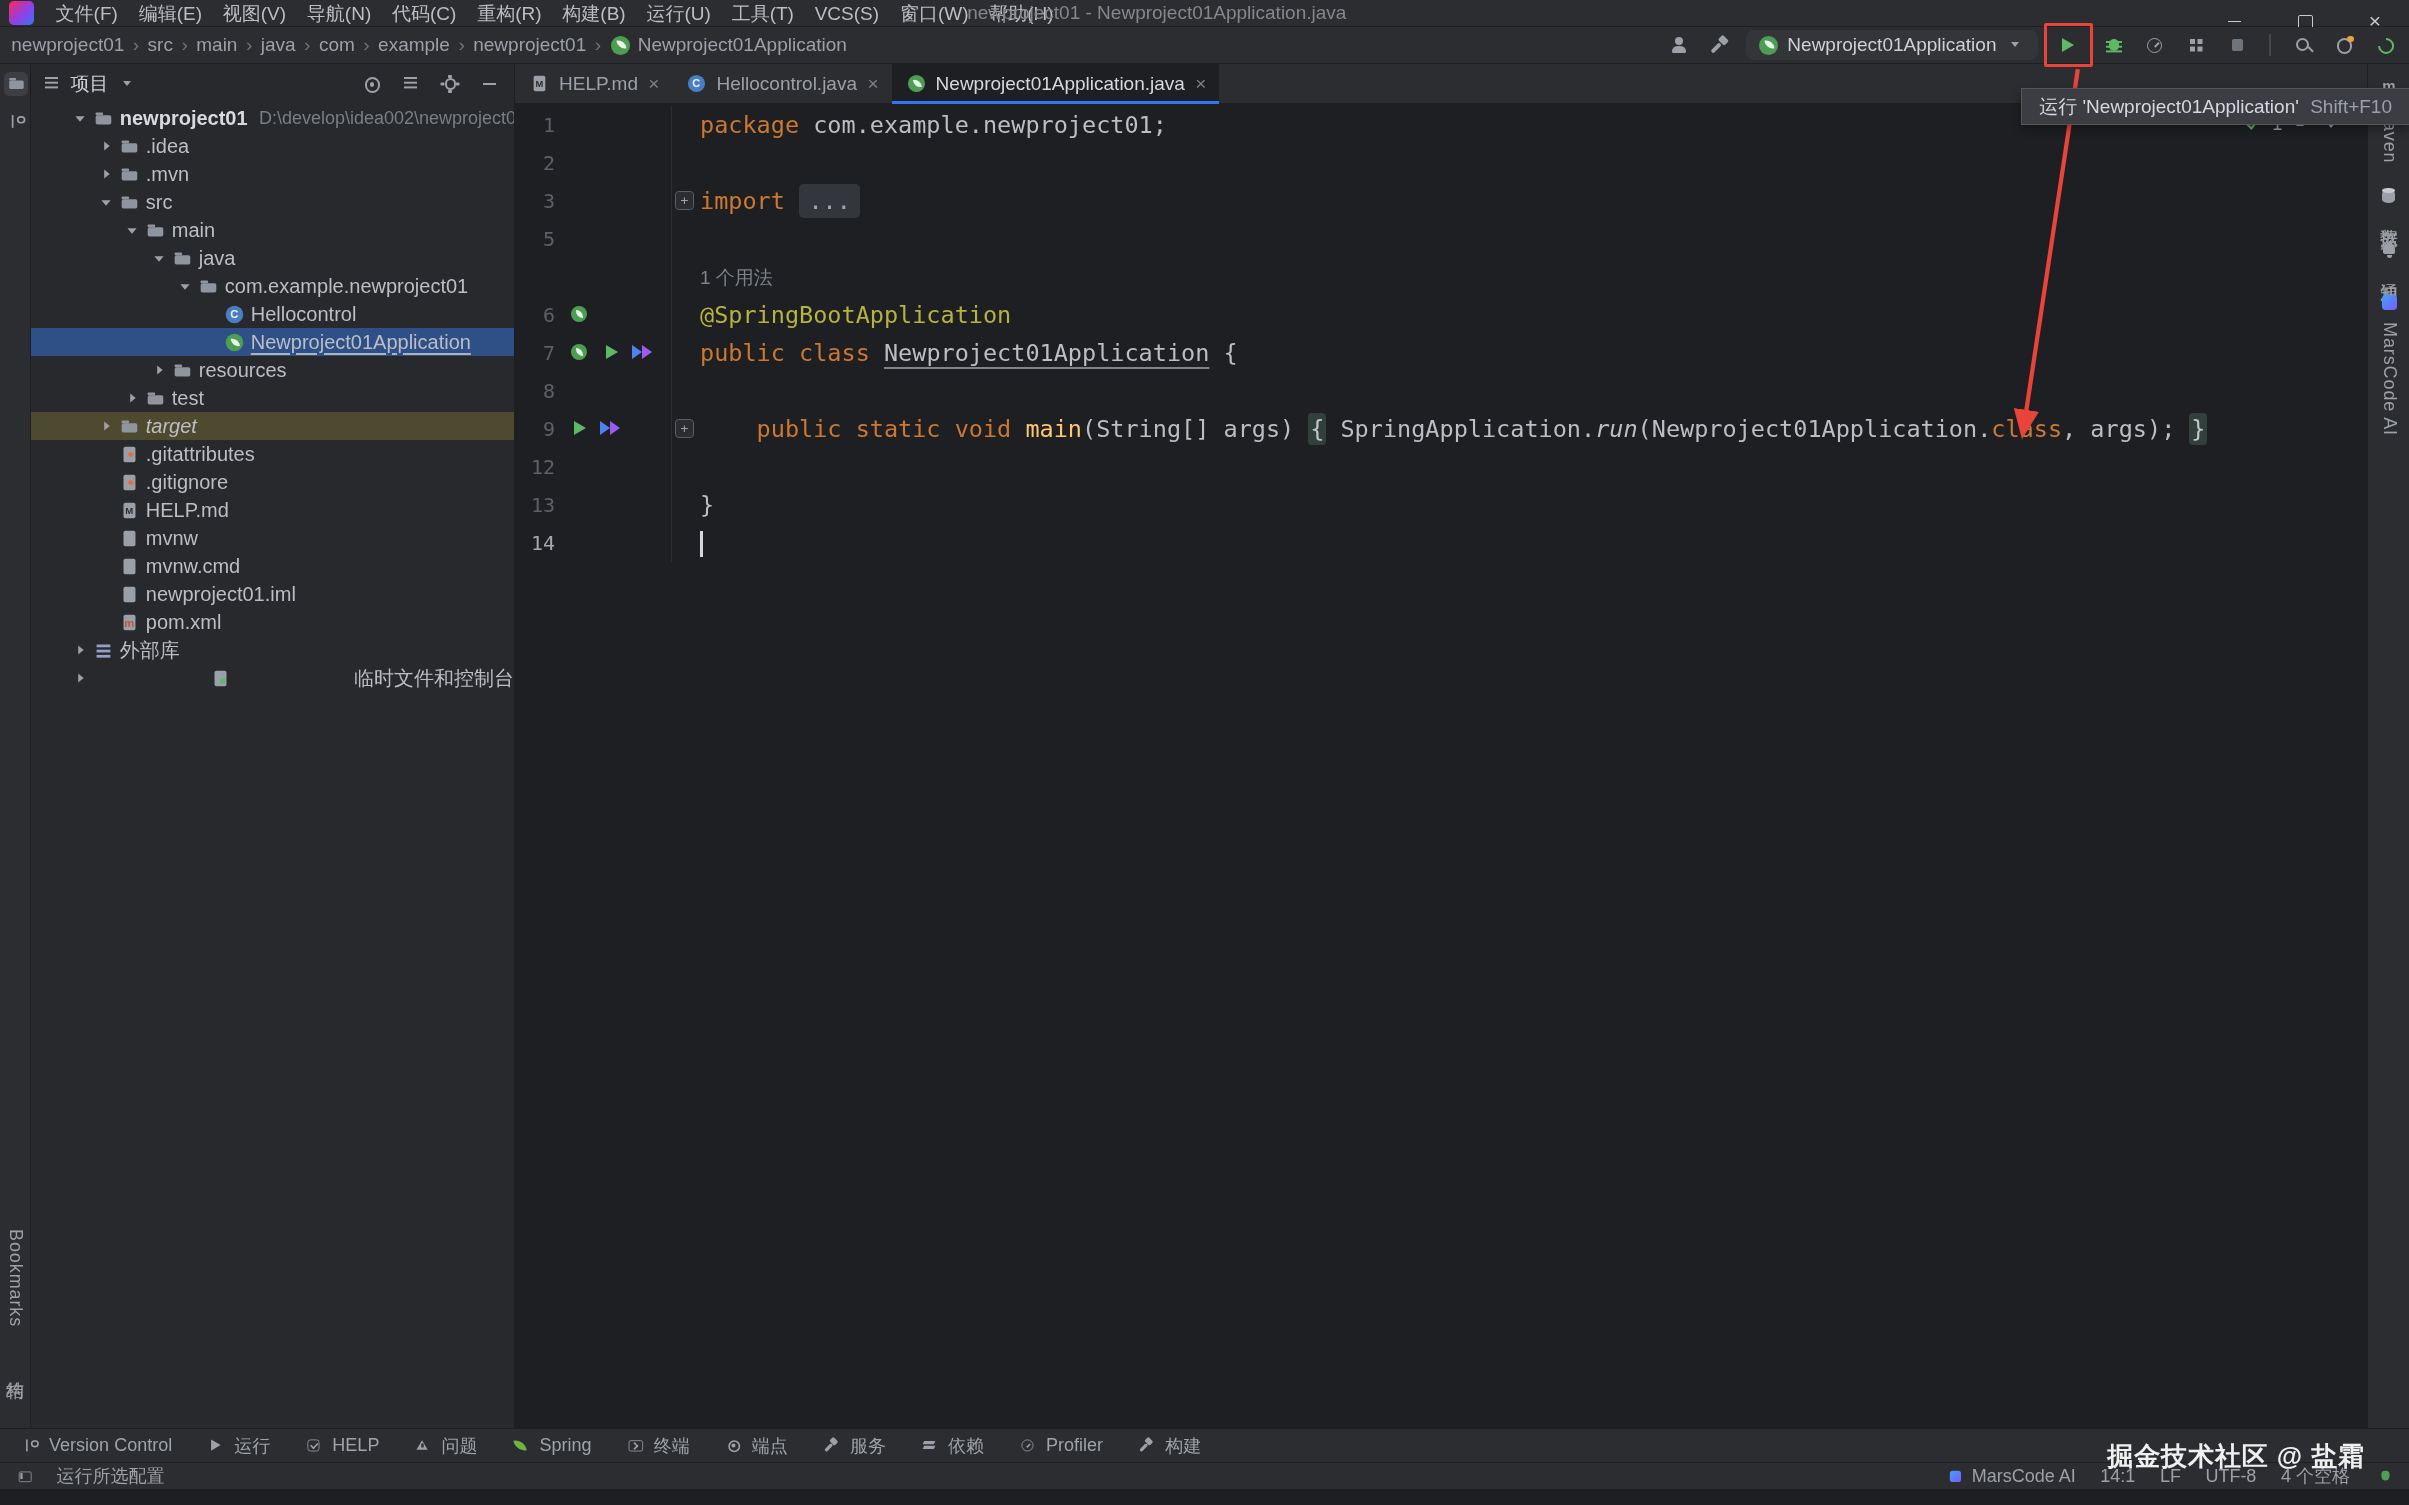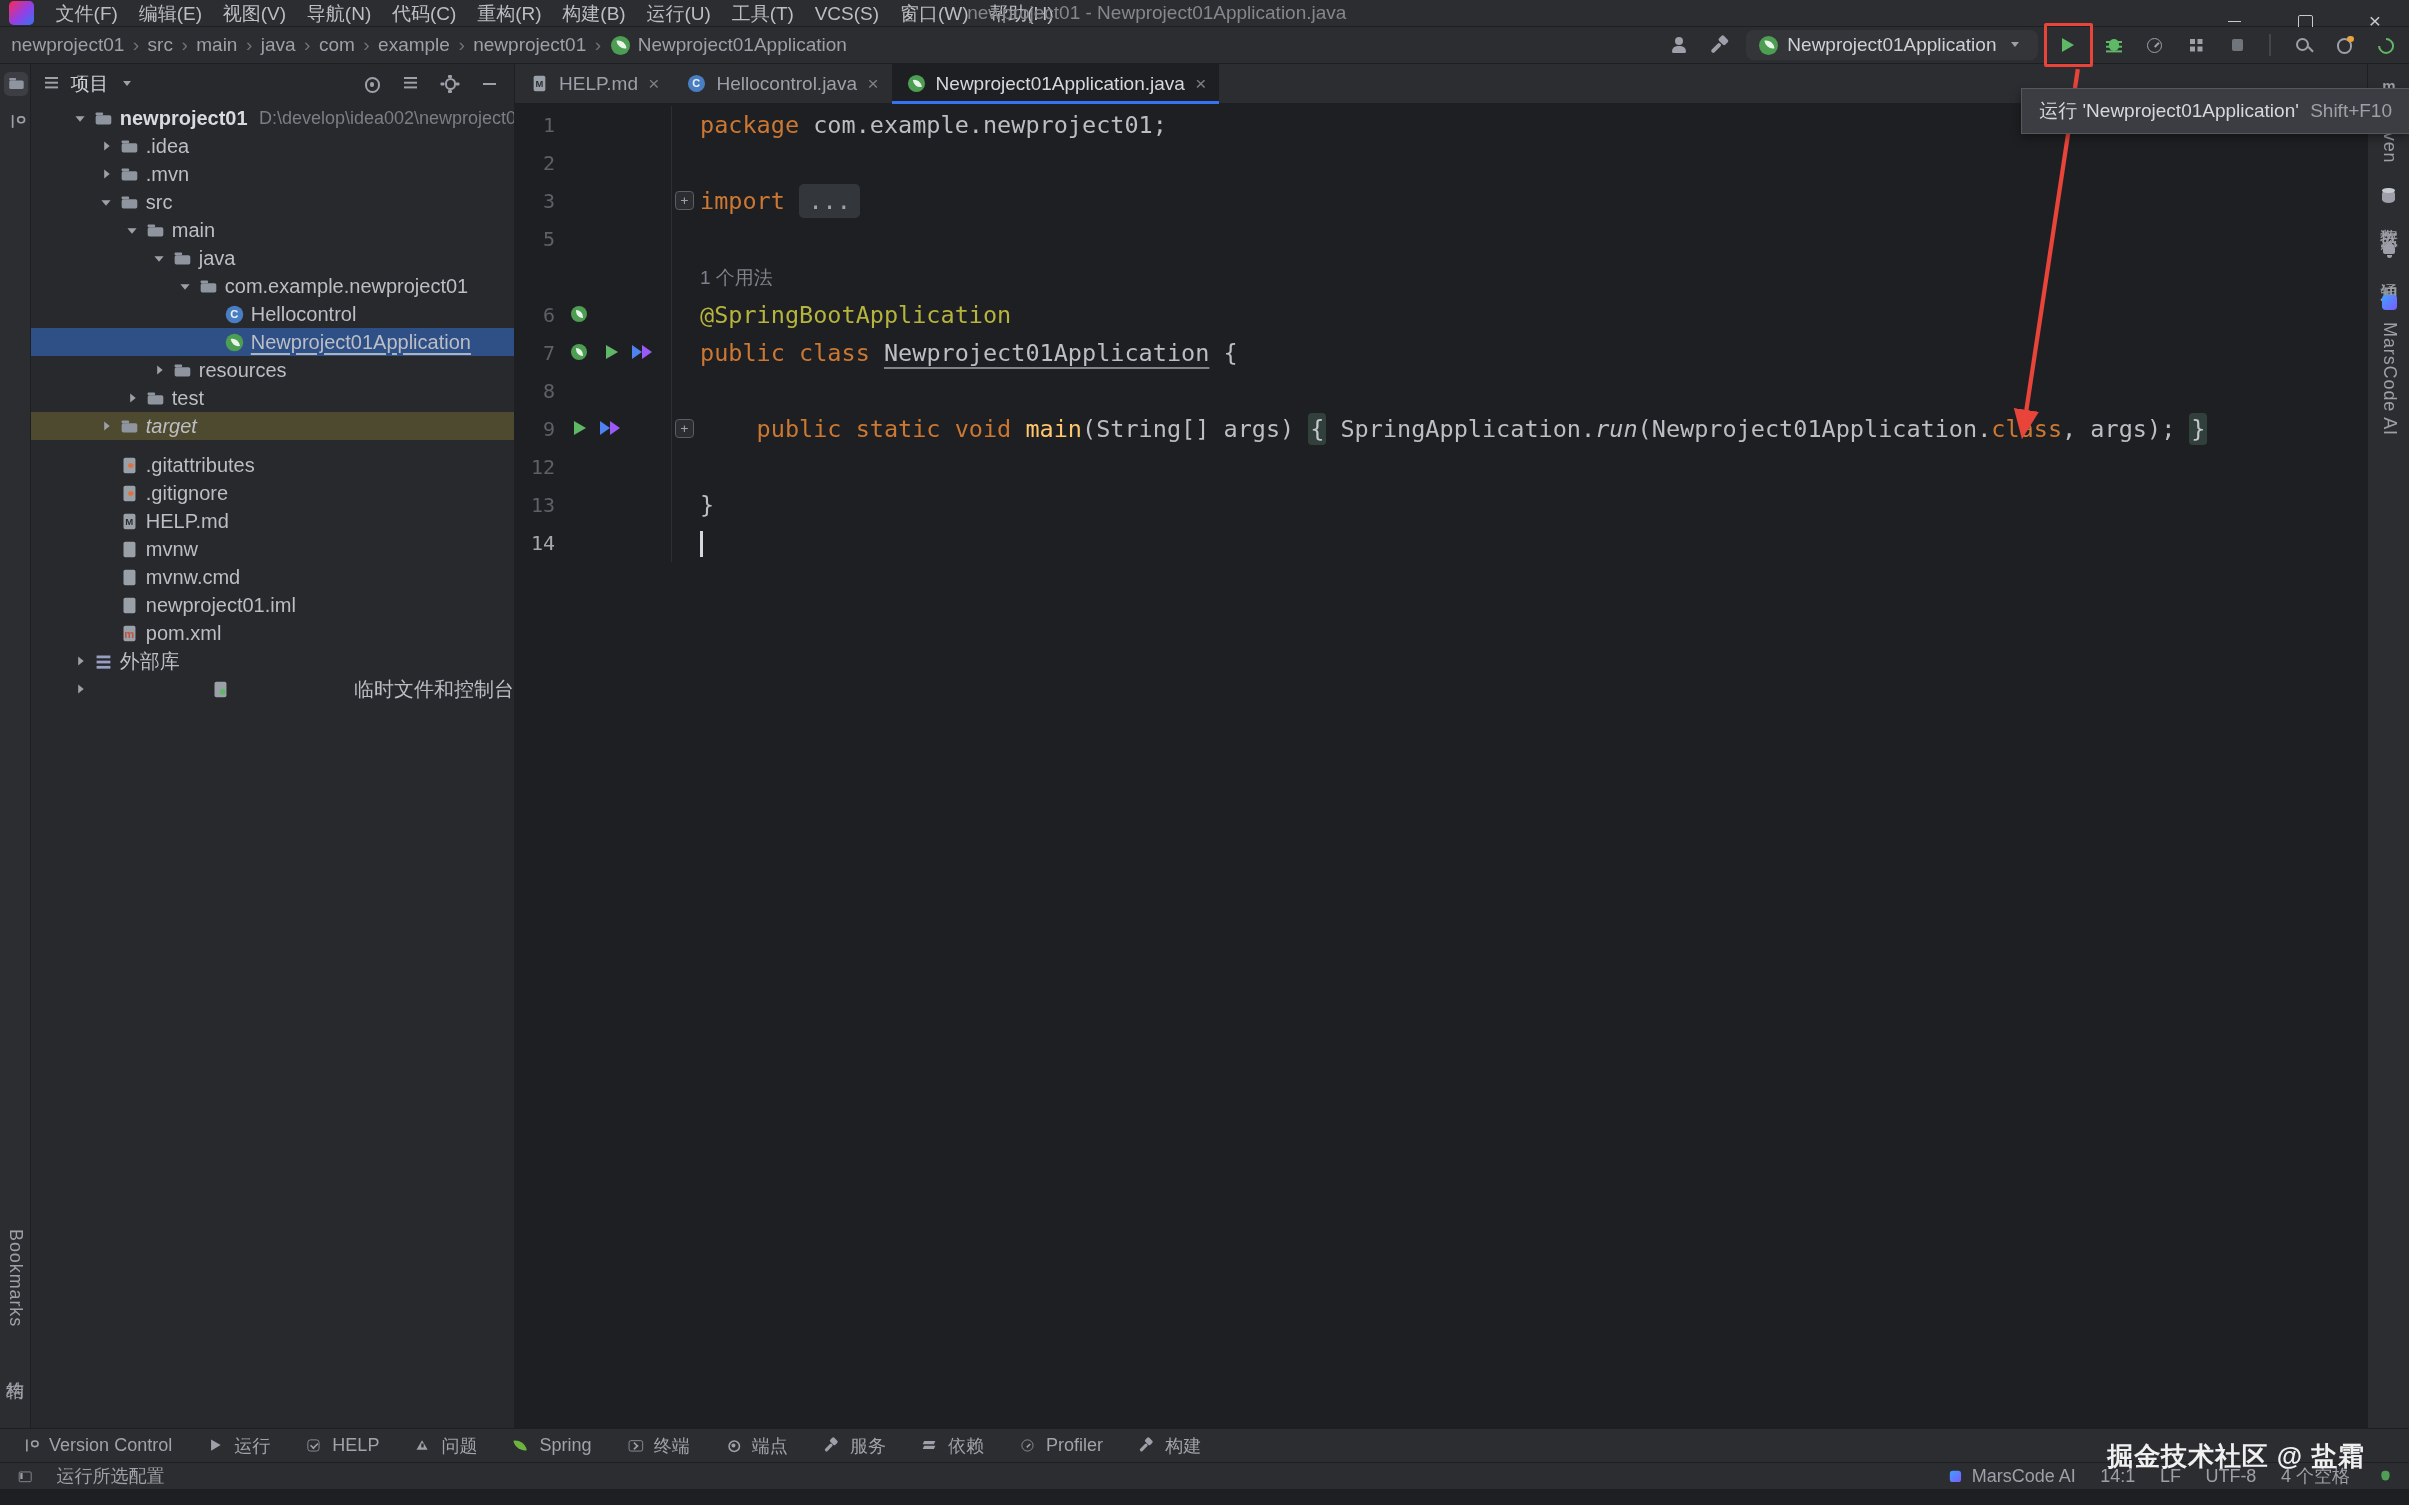--- a/index.html
+++ b/index.html
@@ -164,21 +164,21 @@
   .bb-item{display:flex;align-items:center;gap:7.5px;white-space:nowrap}
   .bb-item .ic{transform:scale(.8)}
   .bb-item .ic-run::before{border-left-color:#9da0a8}
   .status-bar{height:27px;background:#2b2d30;border-top:0.9px solid #1e1f22;display:flex;align-items:center;padding:0 13px;font-size:18px;color:#9da0a8}
   .status-bar .ic{transform:scale(.75)}
   .sb-left{margin-left:21px}
   .sb-right{margin-left:auto;display:flex;align-items:center;gap:24.5px}
   .sb-item{display:flex;align-items:center;gap:5.6px;white-space:nowrap}
 
   .watermark{position:absolute;right:45px;bottom:32px;font-size:26px;font-weight:700;color:#f0f0f0;letter-spacing:0.9px;z-index:40}
-  .tooltip{position:absolute;top:88px;right:0;height:46px;background:#3b3d42;border:0.9px solid #55575c;display:flex;align-items:center;gap:11.3px;
+  .tooltip{position:absolute;top:88px;right:0;height:37px;background:#3b3d42;border:0.9px solid #55575c;display:flex;align-items:center;gap:11.3px;
            padding:0 17px;font-size:19px;color:#d5d8dd;white-space:nowrap;z-index:80;box-shadow:0 3.8px 9.4px rgba(0,0,0,.4)}
   .tt-sc{color:#9da0a8}
 </style>
 </head>
 <body>
 
 <div id="app">
 
   <div class="titlebar">
     <div class="logo"></div>
@@ -386,21 +386,21 @@
           <div class="tree-row" style="padding-left: 90px;">
             <span class="ic ic-chev-right"></span>
             <span class="ic ic-folder"></span>
             <span class="row-label">test</span>
           </div>
           <div class="tree-row highlighted" style="padding-left: 64px; font-style: italic;">
             <span class="ic ic-chev-right"></span>
             <span class="ic ic-folder"></span>
             <span class="row-label">target</span>
           </div>
-          <div class="tree-row" style="padding-left: 64px; margin-top: 11px;">
+          <div class="tree-row" style="padding-left: 64px;">
             <span class="ic ic-none"></span>
             <span class="ic ic-gitfile"></span>
             <span class="row-label">.gitattributes</span>
           </div>
           <div class="tree-row" style="padding-left: 64px;">
             <span class="ic ic-none"></span>
             <span class="ic ic-gitfile"></span>
             <span class="row-label">.gitignore</span>
           </div>
           <div class="tree-row" style="padding-left: 64px;">

